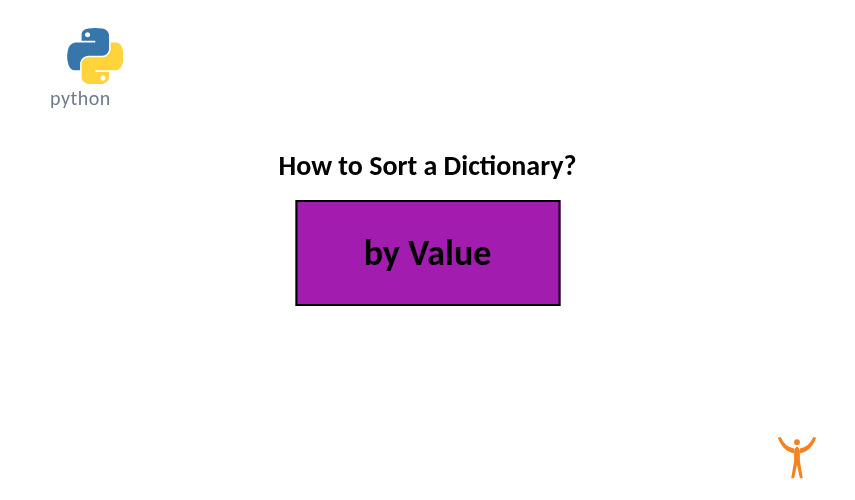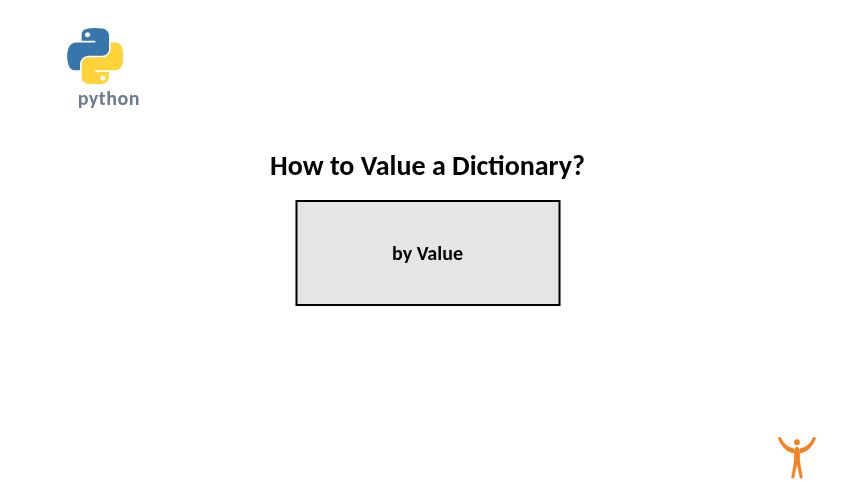--- a/index.html
+++ b/index.html
@@ -13,22 +13,21 @@
       background: #ffffff;
       position: relative;
       font-family: Calibri, Arial, sans-serif;
       overflow: hidden;
     }
     .python-logo {
       position: absolute;
       top: 28px;
       left: 50px;
       width: 90px;
-      text-align: right;
-      font-weight: bold;
+      text-align: left;
     }
     .python-logo svg {
       display: block;
       margin: 0 auto;
     }
     .python-text {
       font-size: 20px;
       color: #6d7a8f;
       letter-spacing: 0.5px;
       margin-top: 2px;
@@ -46,26 +45,26 @@
     .options-row {
       position: absolute;
       top: 200px;
       left: 50%;
       transform: translateX(-50%);
       display: flex;
     }
     .option-cell {
       width: 265px;
       height: 106px;
-      background: #e5e5e5;
+      background: #a21caf;
       border: 2px solid #000;
       display: flex;
       align-items: center;
       justify-content: center;
-      font-size: 20px;
+      font-size: 36px;
       font-weight: bold;
       color: #000;
     }
     .option-cell + .option-cell {
       border-left: none;
     }
     .bottom-icon {
       position: absolute;
       bottom: 14px;
       right: 34px;
@@ -75,21 +74,21 @@
 <body>
 
 <div class="python-logo">
   <svg width="56" height="56" viewBox="0 0 110 110">
     <path fill="#3776ab" d="M54.9 0c-4.6 0-9 .4-12.8 1.1-11.3 2-13.4 6.2-13.4 13.9v10.2h26.8v3.4H18.9c-7.8 0-14.6 4.7-16.7 13.6-2.5 10.2-2.6 16.6 0 27.3 1.9 7.9 6.5 13.6 14.3 13.6h9.2V70.9c0-8.8 7.6-16.6 16.7-16.6h26.8c7.4 0 13.4-6.1 13.4-13.6V15c0-7.3-6.1-12.7-13.4-13.9C64.6.4 59.5 0 54.9 0zm-14.5 8.2c2.8 0 5 2.3 5 5.1s-2.2 5-5 5-5-2.2-5-5 2.2-5.1 5-5.1z"></path>
     <path fill="#ffd43b" d="M85.6 28.7v11.9c0 9.2-7.8 17-16.7 17H42.1c-7.3 0-13.4 6.3-13.4 13.6v25.5c0 7.3 6.3 11.5 13.4 13.6 8.5 2.5 16.6 2.9 26.8 0 6.8-2 13.4-5.9 13.4-13.6V86.5H55.6V83H95.8c7.8 0 10.7-5.4 13.4-13.6 2.8-8.4 2.7-16.5 0-27.3-1.9-7.8-5.6-13.6-13.4-13.6h-10.2zM70.6 93.3c2.8 0 5 2.2 5 5s-2.2 5.1-5 5.1-5-2.3-5-5.1 2.2-5 5-5z"></path>
   </svg>
   <div class="python-text">python</div>
 </div>
 
-<div class="page-title">How to Value a Dictionary?</div>
+<div class="page-title">How to Sort a Dictionary?</div>
 
 <div class="options-row">
   <div class="option-cell">by Value</div>
 </div>
 
 <div class="bottom-icon">
   <svg width="48" height="48" viewBox="0 0 100 100">
     <circle cx="50" cy="17" r="6" fill="#f58220"></circle>
     <path fill="#f58220" d="M50 26 C50 26 44 30 44 36 L44 56 L38 92 L44 92 L50 64 L56 92 L62 92 L56 56 L56 36 C56 30 50 26 50 26 Z"></path>
     <path fill="#f58220" d="M10 8 Q22 38 44 40 L44 30 Q26 28 16 6 Z"></path>

